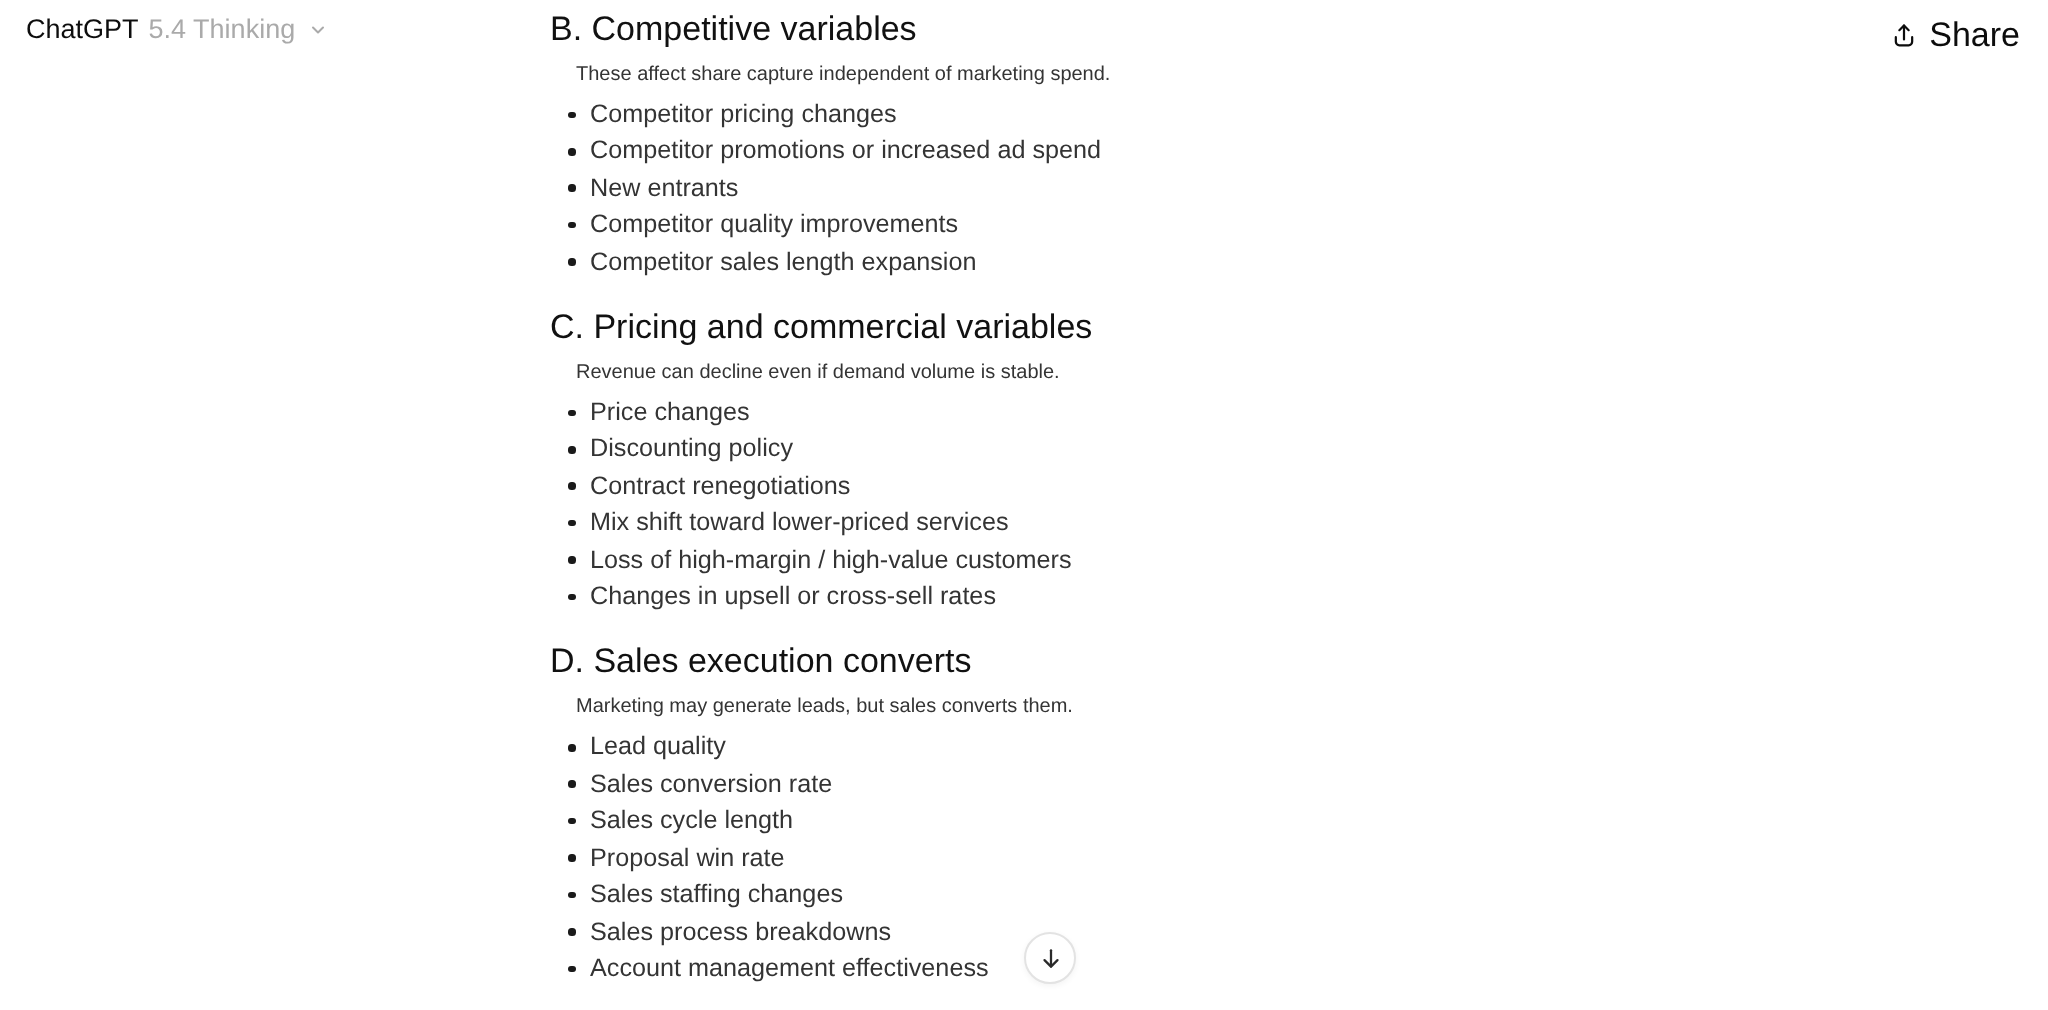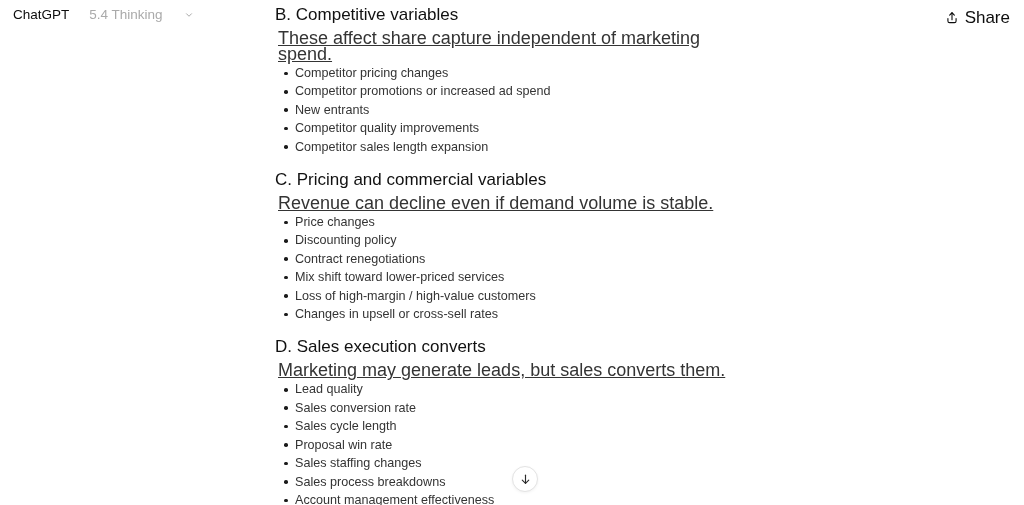--- a/index.html
+++ b/index.html
@@ -20,21 +20,21 @@
   .top-bar {
     position: absolute;
     top: 0; left: 0; right: 0;
     height: 40px;
   }
   .model-selector {
     position: absolute;
     left: 8px;
     top: 4px;
     display: flex;
-    gap: 20px;
+    gap: 5px;
     font-size: 13.5px;
     padding: 3px 5px;
     border-radius: 6px;
     cursor: pointer;
     user-select: none;
   }
   .app-name { color: #0d0d0d; }
   .model-name { color: #aaaaaa; }
   .chevron { display: inline-flex; align-items: center; margin-left: 1px; }
 
@@ -64,25 +64,24 @@
   .doc-section { margin-top: 16px; }
   .doc-section:first-child { margin-top: 0; }
   .doc-section h3 {
     font-size: 17px;
     font-weight: 400;
     line-height: 16px;
     margin: 0;
     color: #111111;
   }
   .doc-section p {
-    font-size: 18px;
+    font-size: 10px;
     line-height: 16px;
-    margin: 7px 3px 0;
+    margin: 7px 13px 0;
     color: #343434;
-    text-decoration: underline;
   }
   .doc-section ul {
     list-style: none;
     margin: 2px 0 0;
     padding: 0;
   }
   .doc-section li {
     font-size: 12.6px;
     line-height: 18.4px;
     padding-left: 20px;

